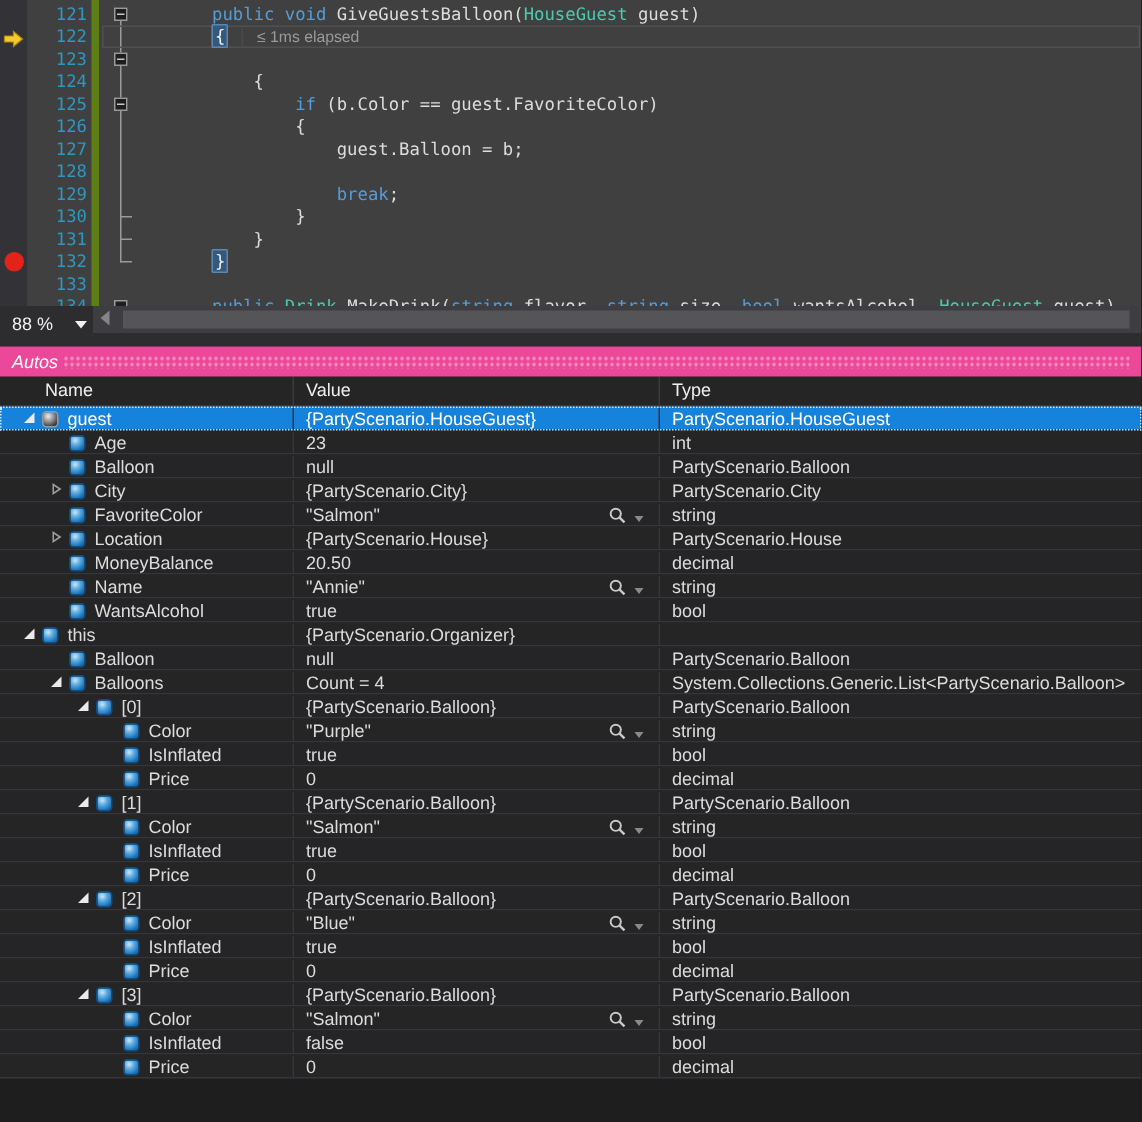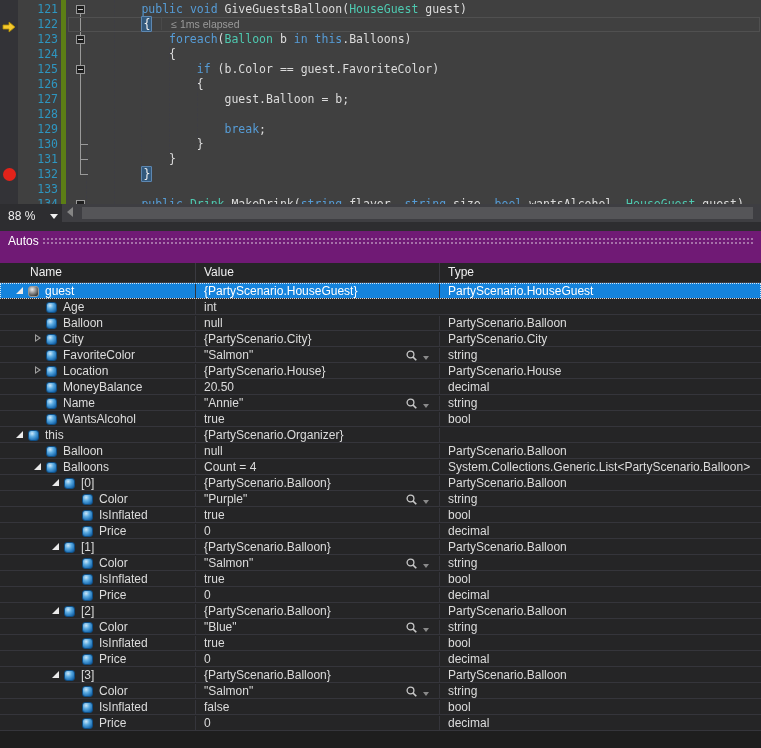--- a/index.html
+++ b/index.html
@@ -42,21 +42,21 @@
                 border-left:4px solid transparent; border-right:4px solid transparent;
                 border-top:5px solid #F1F1F1; }
   #hscroll-track { position:absolute; left:62px; right:0; top:0; height:18px; background:#3E3E42; }
   #hscroll-left { position:absolute; left:5px; top:3px; width:0; height:0;
                 border-top:5px solid transparent; border-bottom:5px solid transparent;
                 border-right:6px solid #858585; }
   #hscroll-thumb { position:absolute; left:20px; right:8px; top:3px; height:12px; background:#555558; }
 
   
   #panel-gap { width:761px; height:3px; background:#2D2D30; }
-  #autos-title { position:relative; width:761px; height:32px; background:#701a75; }
+  #autos-title { position:relative; width:761px; height:20px; background:#ec4899;font-style:italic; }
   #autos-title .title-text { position:absolute; left:8px; top:0; line-height:20px; font-size:12px; color:#FFFFFF; }
   #autos-title .grip-dots { position:absolute; left:42px; right:8px; top:6px; height:9px;
      background-image: radial-gradient(rgba(255,255,255,0.38) 1px, transparent 1.2px);
      background-size:4px 4px; }
   #autos-header { display:flex; width:761px; height:20px; background:#252526; color:#EFEFEF;
      font-size:12px; border-bottom:1px solid #3A3A40; }
   #autos-header .hc { line-height:19px; }
   #autos-header .hc-name  { width:196px; padding-left:30px; border-right:1px solid #3A3A40; }
   #autos-header .hc-value { width:244px; padding-left:8px;  border-right:1px solid #3A3A40; }
   #autos-header .hc-type  { flex:1; padding-left:8px; }
@@ -116,21 +116,20 @@
         <div class="current-line-box" style="top: 17px;"></div>
         <div class="code-line" style="top: 17px;">
           <div class="ln">122</div>
           <pre class="code-text"><span class="seg-tx">        </span><span class="seg-bh">{</span><span class="perftip">≤ 1ms elapsed</span></pre>
           <div class="arrow-icon" style="top: 2px;"><svg width="14" height="12" viewBox="0 0 14 12">
               <polygon points="1,4 7,4 7,1 13,6 7,11 7,8 1,8" fill="#F5C92E" stroke="#B38F00" stroke-width="0.8"></polygon>
             </svg></div>
         </div>
         <div class="code-line" style="top: 32px;">
           <div class="ln">123</div>
-          <pre class="code-text"><span class="seg-tx">            </span><span class="seg-kw">foreach</span><span class="seg-tx">(</span><span class="seg-ty">Balloon</span><span class="seg-tx"> b </span><span class="seg-kw">in</span><span class="seg-tx"> </span><span class="seg-kw">this</span><span class="seg-tx">.Balloons)</span></pre>
         </div>
         <div class="fold-box" style="top: 35px;"></div>
         <div class="code-line" style="top: 47px;">
           <div class="ln">124</div>
           <pre class="code-text"><span class="seg-tx">            {</span></pre>
         </div>
         <div class="code-line" style="top: 62px;">
           <div class="ln">125</div>
           <pre class="code-text"><span class="seg-tx">                </span><span class="seg-kw">if</span><span class="seg-tx"> (b.Color == guest.FavoriteColor)</span></pre>
         </div>
@@ -216,20 +215,23 @@
           <span class="value-label">{PartyScenario.HouseGuest}</span>
         </div>
         <div class="c-type">PartyScenario.HouseGuest</div>
       </div>
       <div class="arow">
         <div class="c-name" style="padding-left: 32px;">
           <span class="glyph-slot"></span>
           <span class="obj-icon blue"></span>
           <span class="name-label">Age</span>
         </div>
+        <div class="c-value">
+          <span class="value-label">23</span>
+        </div>
         <div class="c-type">int</div>
       </div>
       <div class="arow">
         <div class="c-name" style="padding-left: 32px;">
           <span class="glyph-slot"></span>
           <span class="obj-icon blue"></span>
           <span class="name-label">Balloon</span>
         </div>
         <div class="c-value">
           <span class="value-label">null</span>

